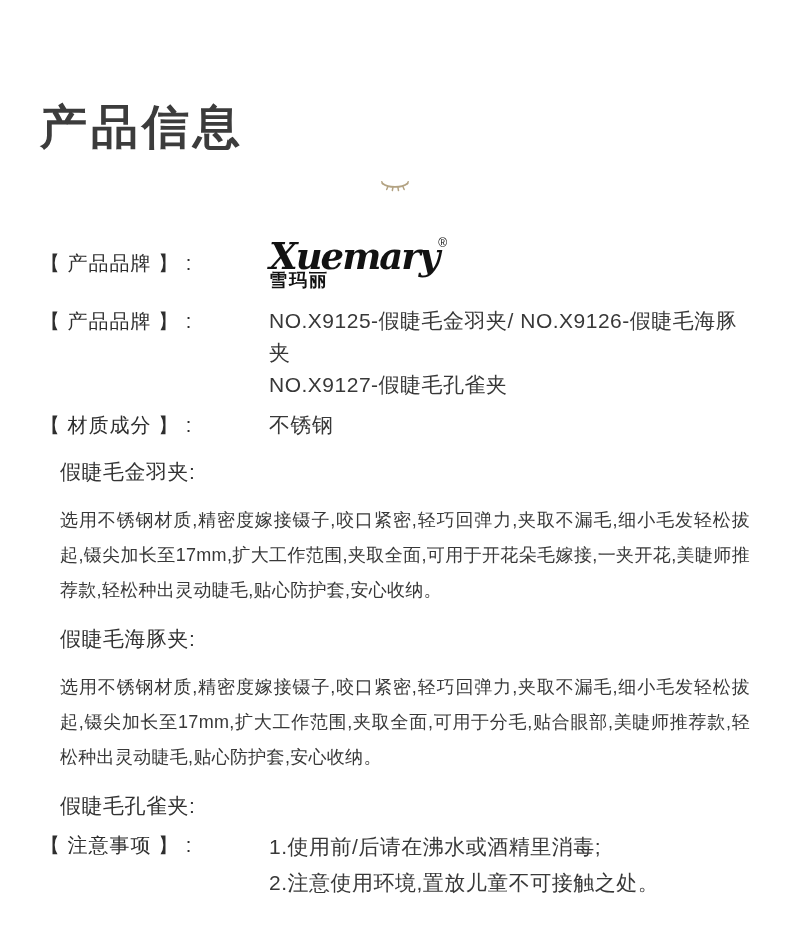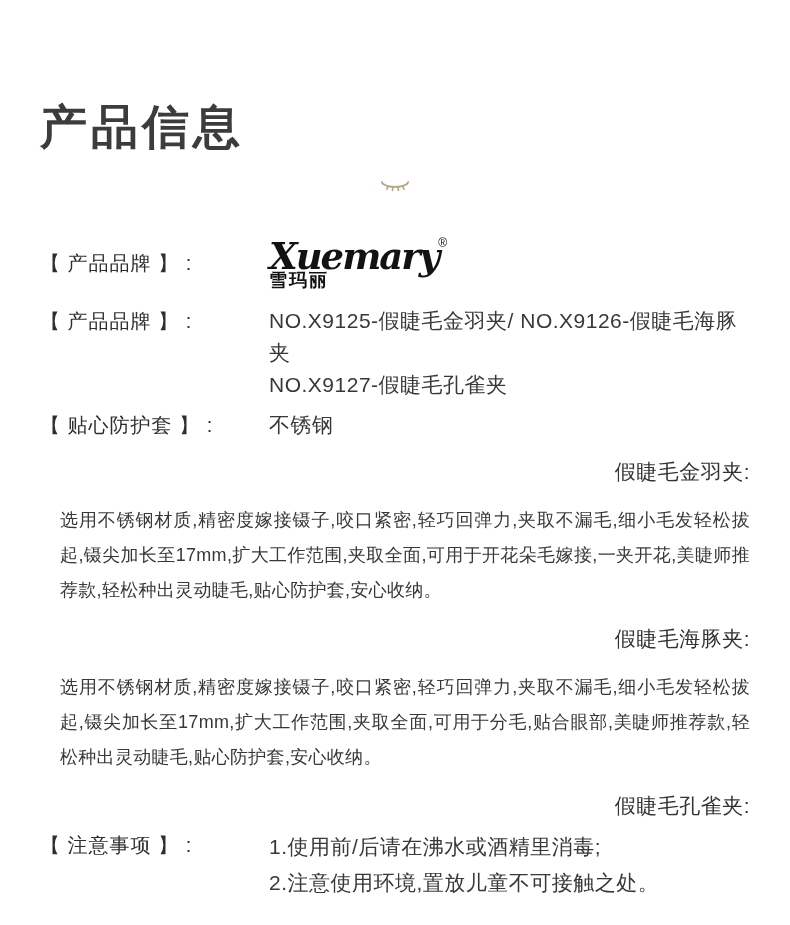--- a/index.html
+++ b/index.html
@@ -90,21 +90,20 @@
   }
 
   
   .sections { margin: 0 40px 0 60px; }
   .section { margin-top: 16px; }
   .section-heading {
     font-size: 21px;
     color: #333333;
     letter-spacing: 0.5px;
     line-height: 30px;
-    text-align: right;
   }
   .section-body {
     margin-top: 16px;
     font-size: 18px;
     line-height: 35px;
     letter-spacing: 0.3px;
     text-align: justify;
     color: #383838;
   }
 </style>
@@ -139,21 +138,21 @@
 
   <div class="info-row row-category">
     <div class="info-label">【 产品品牌 】 :</div>
     <div class="info-value">
       <div>NO.X9125-假睫毛金羽夹/ NO.X9126-假睫毛海豚夹</div>
       <div>NO.X9127-假睫毛孔雀夹</div>
     </div>
   </div>
 
   <div class="info-row row-material">
-    <div class="info-label">【 贴心防护套 】 :</div>
+    <div class="info-label">【 材质成分 】 :</div>
     <div class="info-value">不锈钢</div>
   </div>
 
 </div>
 
 <div class="sections">
 
   <div class="section">
     <div class="section-heading">假睫毛金羽夹:</div>
     <div class="section-body">选用不锈钢材质,精密度嫁接镊子,咬口紧密,轻巧回弹力,夹取不漏毛,细小毛发轻松拔起,镊尖加长至17mm,扩大工作范围,夹取全面,可用于开花朵毛嫁接,一夹开花,美睫师推荐款,轻松种出灵动睫毛,贴心防护套,安心收纳。</div>

